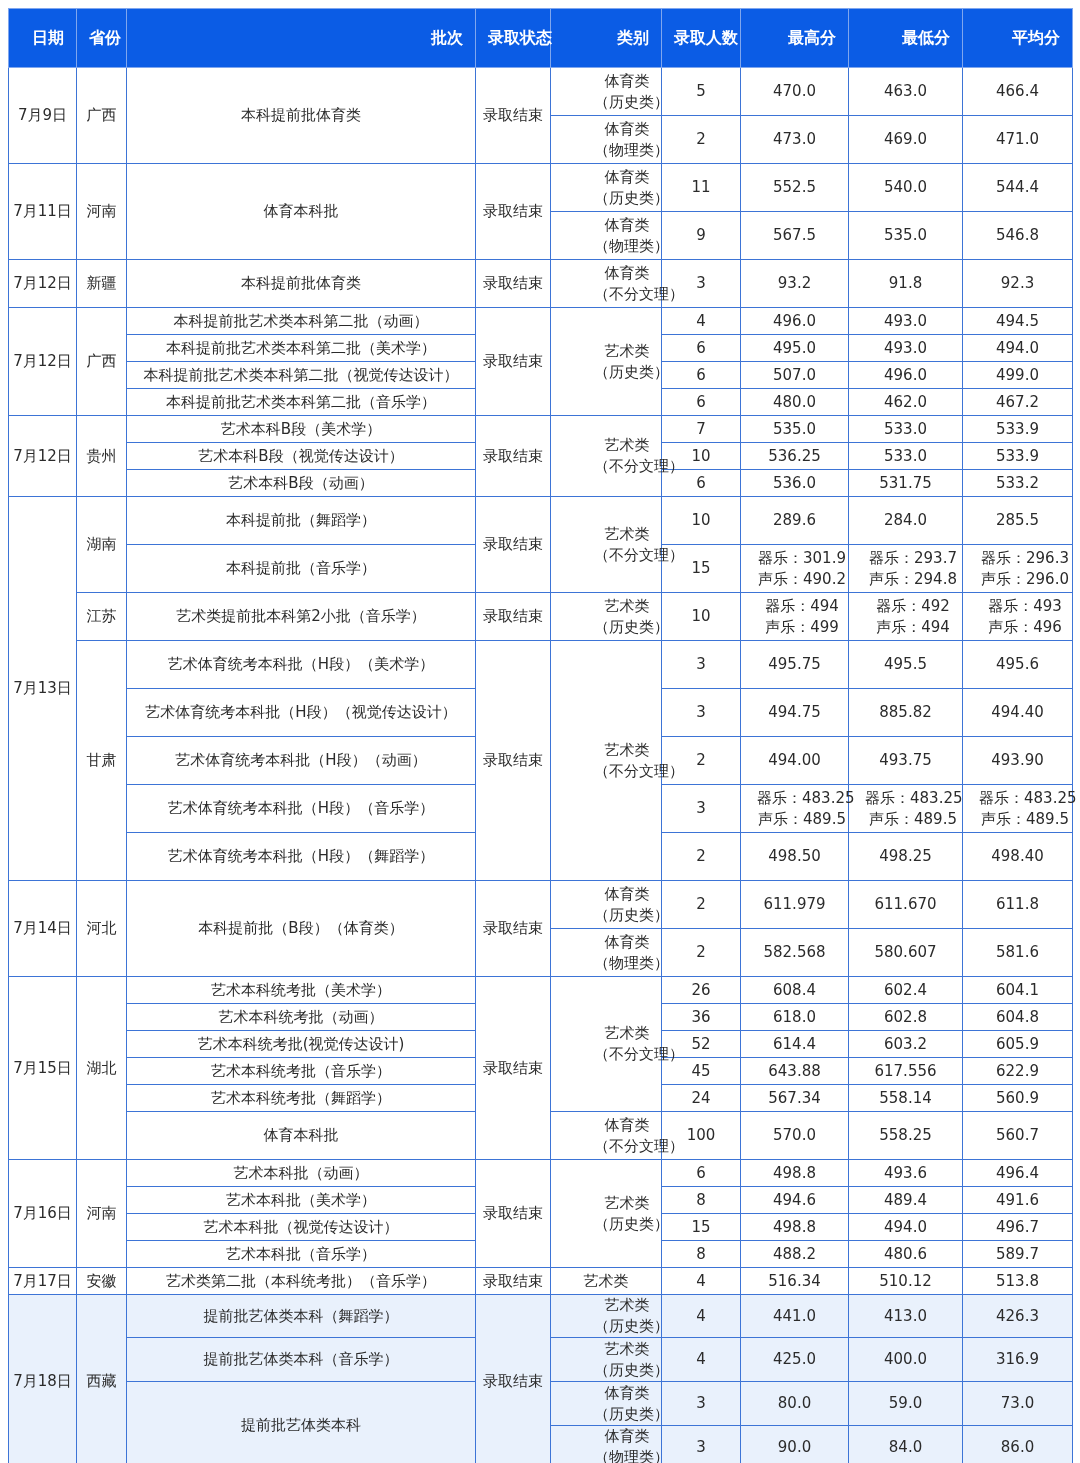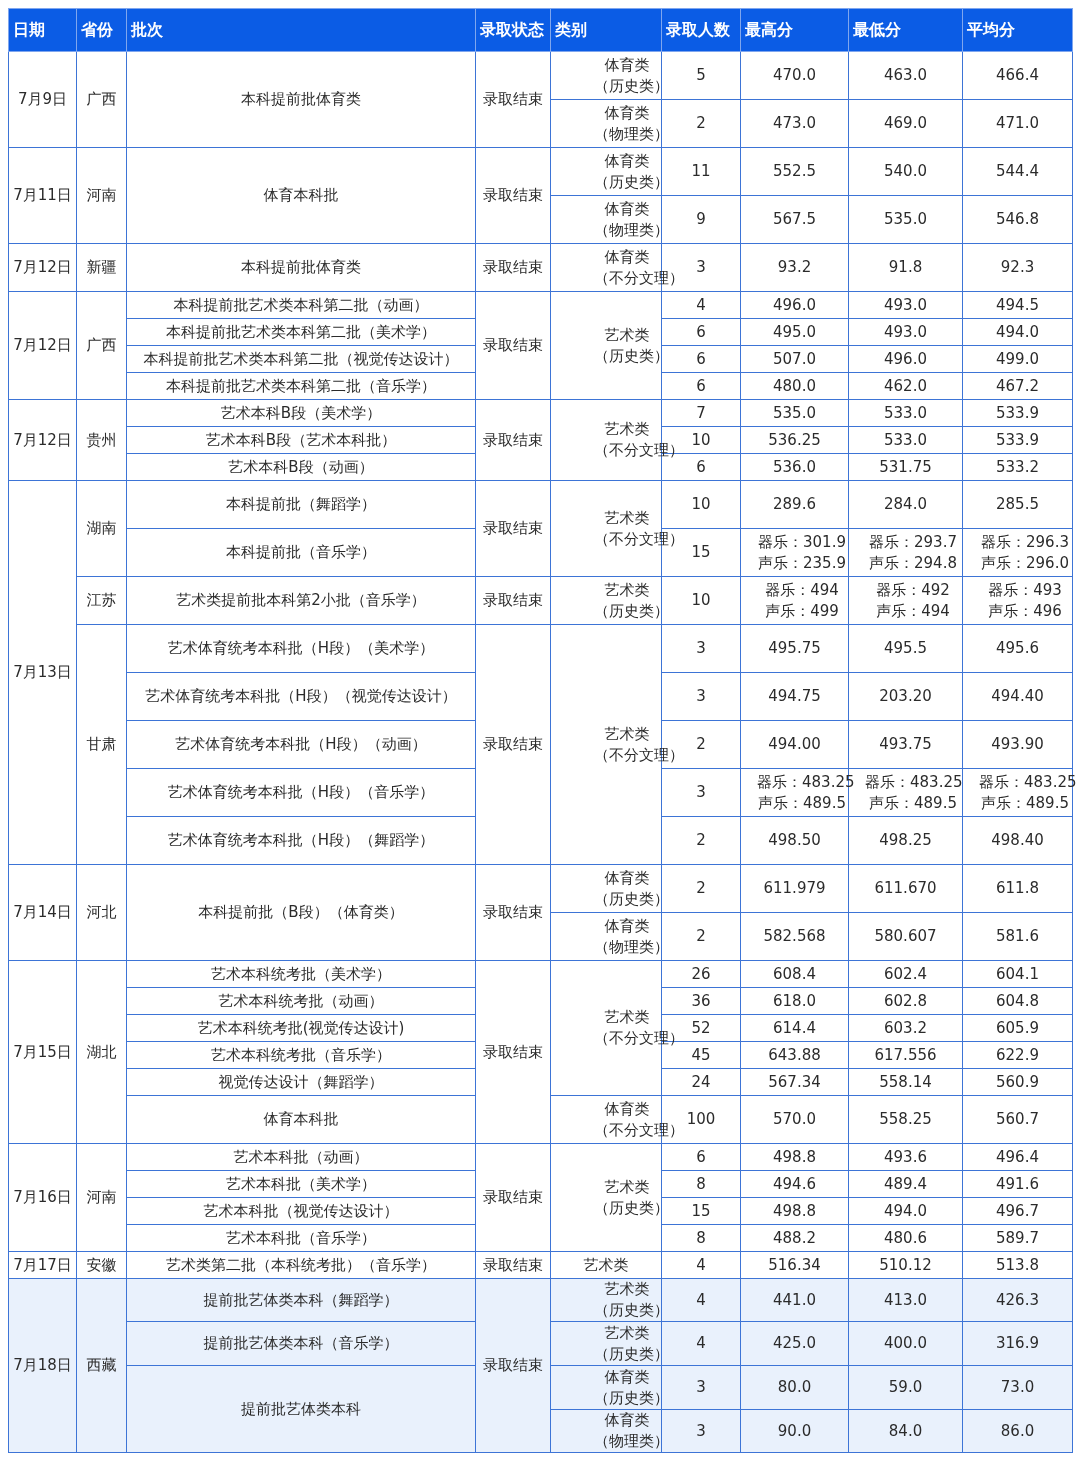--- a/index.html
+++ b/index.html
@@ -4,21 +4,21 @@
 <style>
   html, body { margin: 0; padding: 0; background: #ffffff; }
   body { width: 1080px; height: 1463px; overflow: hidden; position: relative;
          font-family: "DejaVu Sans", "Liberation Sans", sans-serif; color: #222; }
   #wrap { position: absolute; left: 8px; top: 8px; width: 1064px; }
   table { border-collapse: collapse; table-layout: fixed; width: 1064px; }
   col.c-date { width: 68px; } col.c-prov { width: 50px; } col.c-batch { width: 349px; }
   col.c-status { width: 75px; } col.c-cat { width: 111px; } col.c-num { width: 79px; }
   col.c-max { width: 108px; } col.c-min { width: 114px; } col.c-avg { width: 110px; }
   th { background: #0b5ce5; color: #fff; font-weight: bold; font-size: 16px; height: 34px;
-       border: 1px solid #7fa6ee; text-align: left; padding: 4px; white-space: nowrap; }
+       border: 1px solid #7fa6ee; text-align: right; padding: 12px; white-space: nowrap; }
   td { border: 1px solid #3d74d6; text-align: center; font-size: 15px; padding: 0 1px;
        line-height: 21px; white-space: nowrap; color: #2b2b2b; }
   tr.tinted td { background: #e9f1fc; }
   .cat { line-height: 21px; padding-left: 43px; }
   .two { line-height: 21px; padding-left: 16px; }
   .sub { display: block; }
 </style>
 </head>
 <body>
 
@@ -159,21 +159,21 @@
       <td rowspan="3" class="cat">
             <span class="sub">艺术类</span>
             <span class="sub">（不分文理）</span>
           </td>
       <td>7</td>
       <td>535.0</td>
       <td>533.0</td>
       <td>533.9</td>
     </tr>
     <tr style="height:27px">
-      <td>艺术本科B段（艺术本科批）</td>
+      <td>艺术本科B段（视觉传达设计）</td>
       <td>10</td>
       <td>536.25</td>
       <td>533.0</td>
       <td>533.9</td>
     </tr>
     <tr style="height:27px">
       <td>艺术本科B段（动画）</td>
       <td>6</td>
       <td>536.0</td>
       <td>531.75</td>
@@ -192,21 +192,21 @@
       <td>10</td>
       <td>289.6</td>
       <td>284.0</td>
       <td>285.5</td>
     </tr>
     <tr style="height:48px">
       <td>本科提前批（音乐学）</td>
       <td>15</td>
       <td class="two">
             <span class="sub">器乐：301.9</span>
-            <span class="sub">声乐：235.9</span>
+            <span class="sub">声乐：490.2</span>
           </td>
       <td class="two">
             <span class="sub">器乐：293.7</span>
             <span class="sub">声乐：294.8</span>
           </td>
       <td class="two">
             <span class="sub">器乐：296.3</span>
             <span class="sub">声乐：296.0</span>
           </td>
     </tr>
@@ -242,21 +242,21 @@
           </td>
       <td>3</td>
       <td>495.75</td>
       <td>495.5</td>
       <td>495.6</td>
     </tr>
     <tr style="height:48px">
       <td>艺术体育统考本科批（H段）（视觉传达设计）</td>
       <td>3</td>
       <td>494.75</td>
-      <td>203.20</td>
+      <td>885.82</td>
       <td>494.40</td>
     </tr>
     <tr style="height:48px">
       <td>艺术体育统考本科批（H段）（动画）</td>
       <td>2</td>
       <td>494.00</td>
       <td>493.75</td>
       <td>493.90</td>
     </tr>
     <tr style="height:48px">
@@ -337,21 +337,21 @@
       <td>605.9</td>
     </tr>
     <tr style="height:27px">
       <td>艺术本科统考批（音乐学）</td>
       <td>45</td>
       <td>643.88</td>
       <td>617.556</td>
       <td>622.9</td>
     </tr>
     <tr style="height:27px">
-      <td>视觉传达设计（舞蹈学）</td>
+      <td>艺术本科统考批（舞蹈学）</td>
       <td>24</td>
       <td>567.34</td>
       <td>558.14</td>
       <td>560.9</td>
     </tr>
     <tr style="height:48px">
       <td>体育本科批</td>
       <td class="cat">
             <span class="sub">体育类</span>
             <span class="sub">（不分文理）</span>

